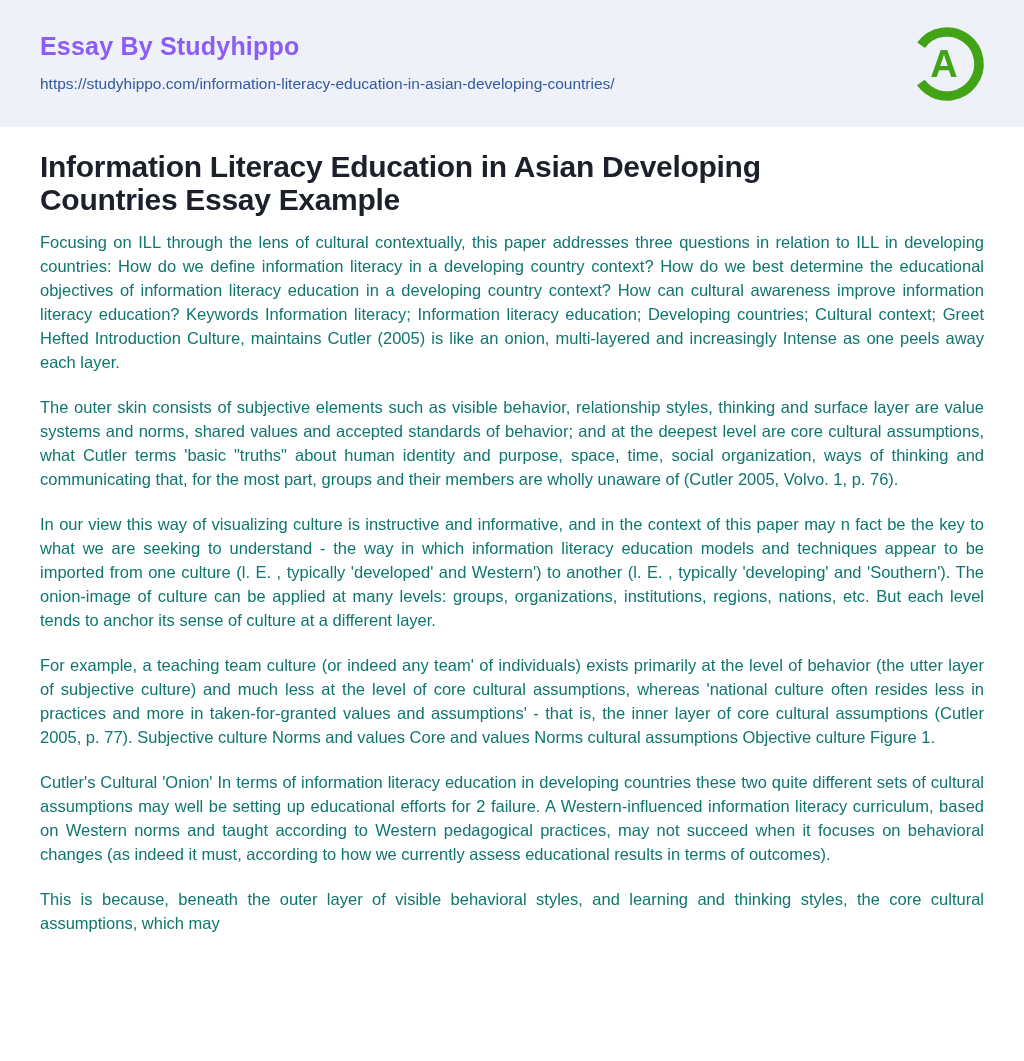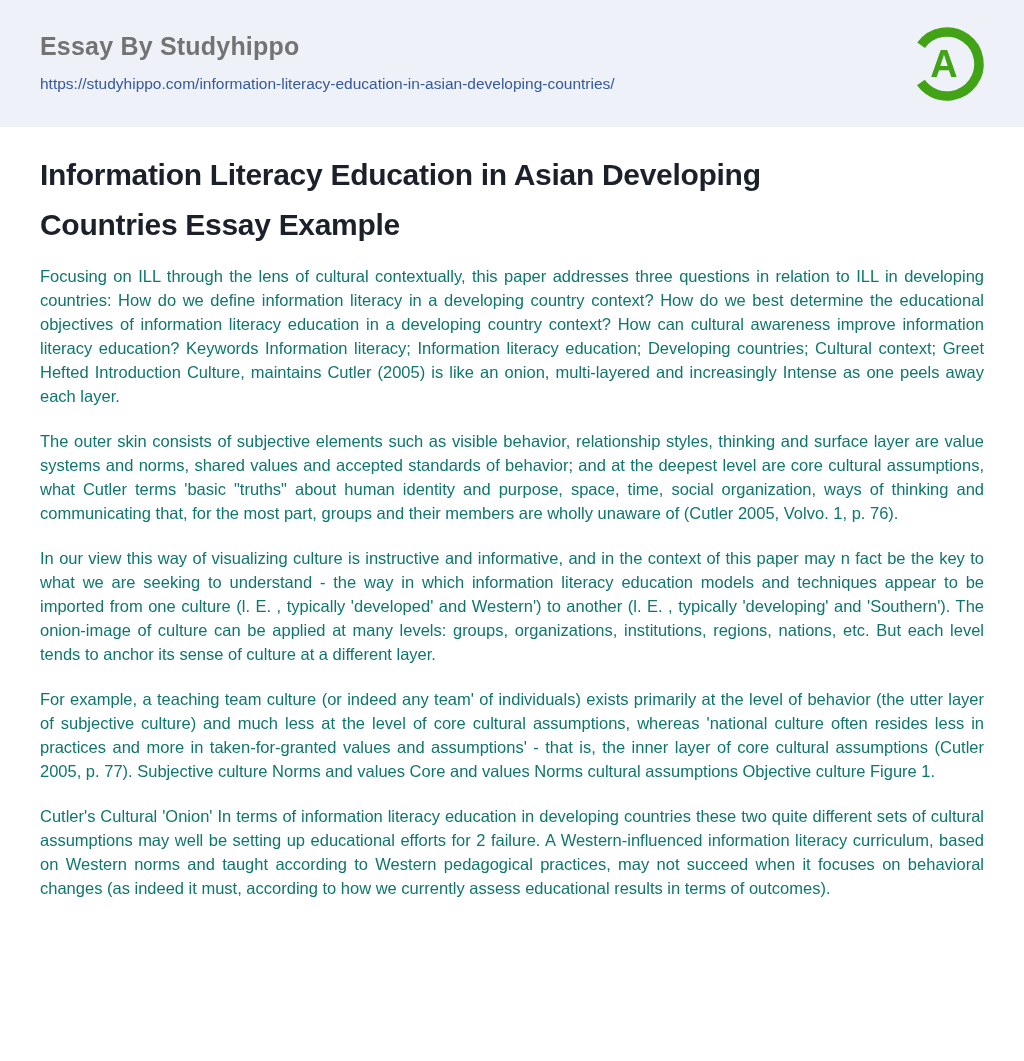--- a/index.html
+++ b/index.html
@@ -20,21 +20,21 @@
     display: flex;
     align-items: center;
     justify-content: space-between;
     padding: 0 36px 0 40px;
     box-sizing: border-box;
   }
   .header-left { display: flex; flex-direction: column; }
   .site-title {
     font-size: 25px;
     font-weight: 700;
-    color: #737373;
+    color: #8b5cf6;
     letter-spacing: 0.2px;
     line-height: 1.1;
   }
   .page-url {
     margin-top: 15px;
     font-size: 15.5px;
     color: #35599c;
     text-decoration: none;
     line-height: 1.2;
   }
@@ -44,21 +44,21 @@
     display: flex;
     align-items: center;
     justify-content: center;
   }
   
   .article-main {
     padding: 23px 40px 0 40px;
   }
   .essay-title {
     font-size: 30px;
-    line-height: 50px;
+    line-height: 33px;
     font-weight: 700;
     color: #1b202b;
     letter-spacing: -0.3px;
     margin: 0 0 14px 0;
     max-width: 810px;
   }
   .essay-paragraph {
     font-size: 16.5px;
     line-height: 24px;
     color: #0f766e;
@@ -83,13 +83,14 @@
 </header>
 
 <main class="article-main">
   <h1 class="essay-title">Information Literacy Education in Asian Developing Countries Essay Example</h1>
 
   <p class="essay-paragraph">Focusing on ILL through the lens of cultural contextually, this paper addresses three questions in relation to ILL in developing countries: How do we define information literacy in a developing country context? How do we best determine the educational objectives of information literacy education in a developing country context? How can cultural awareness improve information literacy education? Keywords Information literacy; Information literacy education; Developing countries; Cultural context; Greet Hefted Introduction Culture, maintains Cutler (2005) is like an onion, multi-layered and increasingly Intense as one peels away each layer.</p>
   <p class="essay-paragraph">The outer skin consists of subjective elements such as visible behavior, relationship styles, thinking and surface layer are value systems and norms, shared values and accepted standards of behavior; and at the deepest level are core cultural assumptions, what Cutler terms 'basic "truths" about human identity and purpose, space, time, social organization, ways of thinking and communicating that, for the most part, groups and their members are wholly unaware of (Cutler 2005, Volvo. 1, p. 76).</p>
   <p class="essay-paragraph">In our view this way of visualizing culture is instructive and informative, and in the context of this paper may n fact be the key to what we are seeking to understand - the way in which information literacy education models and techniques appear to be imported from one culture (l. E. , typically 'developed' and Western') to another (l. E. , typically 'developing' and 'Southern'). The onion-image of culture can be applied at many levels: groups, organizations, institutions, regions, nations, etc. But each level tends to anchor its sense of culture at a different layer.</p>
   <p class="essay-paragraph">For example, a teaching team culture (or indeed any team' of individuals) exists primarily at the level of behavior (the utter layer of subjective culture) and much less at the level of core cultural assumptions, whereas 'national culture often resides less in practices and more in taken-for-granted values and assumptions' - that is, the inner layer of core cultural assumptions (Cutler 2005, p. 77). Subjective culture Norms and values Core and values Norms cultural assumptions Objective culture Figure 1.</p>
   <p class="essay-paragraph">Cutler's Cultural 'Onion' In terms of information literacy education in developing countries these two quite different sets of cultural assumptions may well be setting up educational efforts for 2 failure. A Western-influenced information literacy curriculum, based on Western norms and taught according to Western pedagogical practices, may not succeed when it focuses on behavioral changes (as indeed it must, according to how we currently assess educational results in terms of outcomes).</p>
+  <p class="essay-paragraph">This is because, beneath the outer layer of visible behavioral styles, and learning and thinking styles, the core cultural assumptions, which may</p>
 </main>
 
 </body></html>

